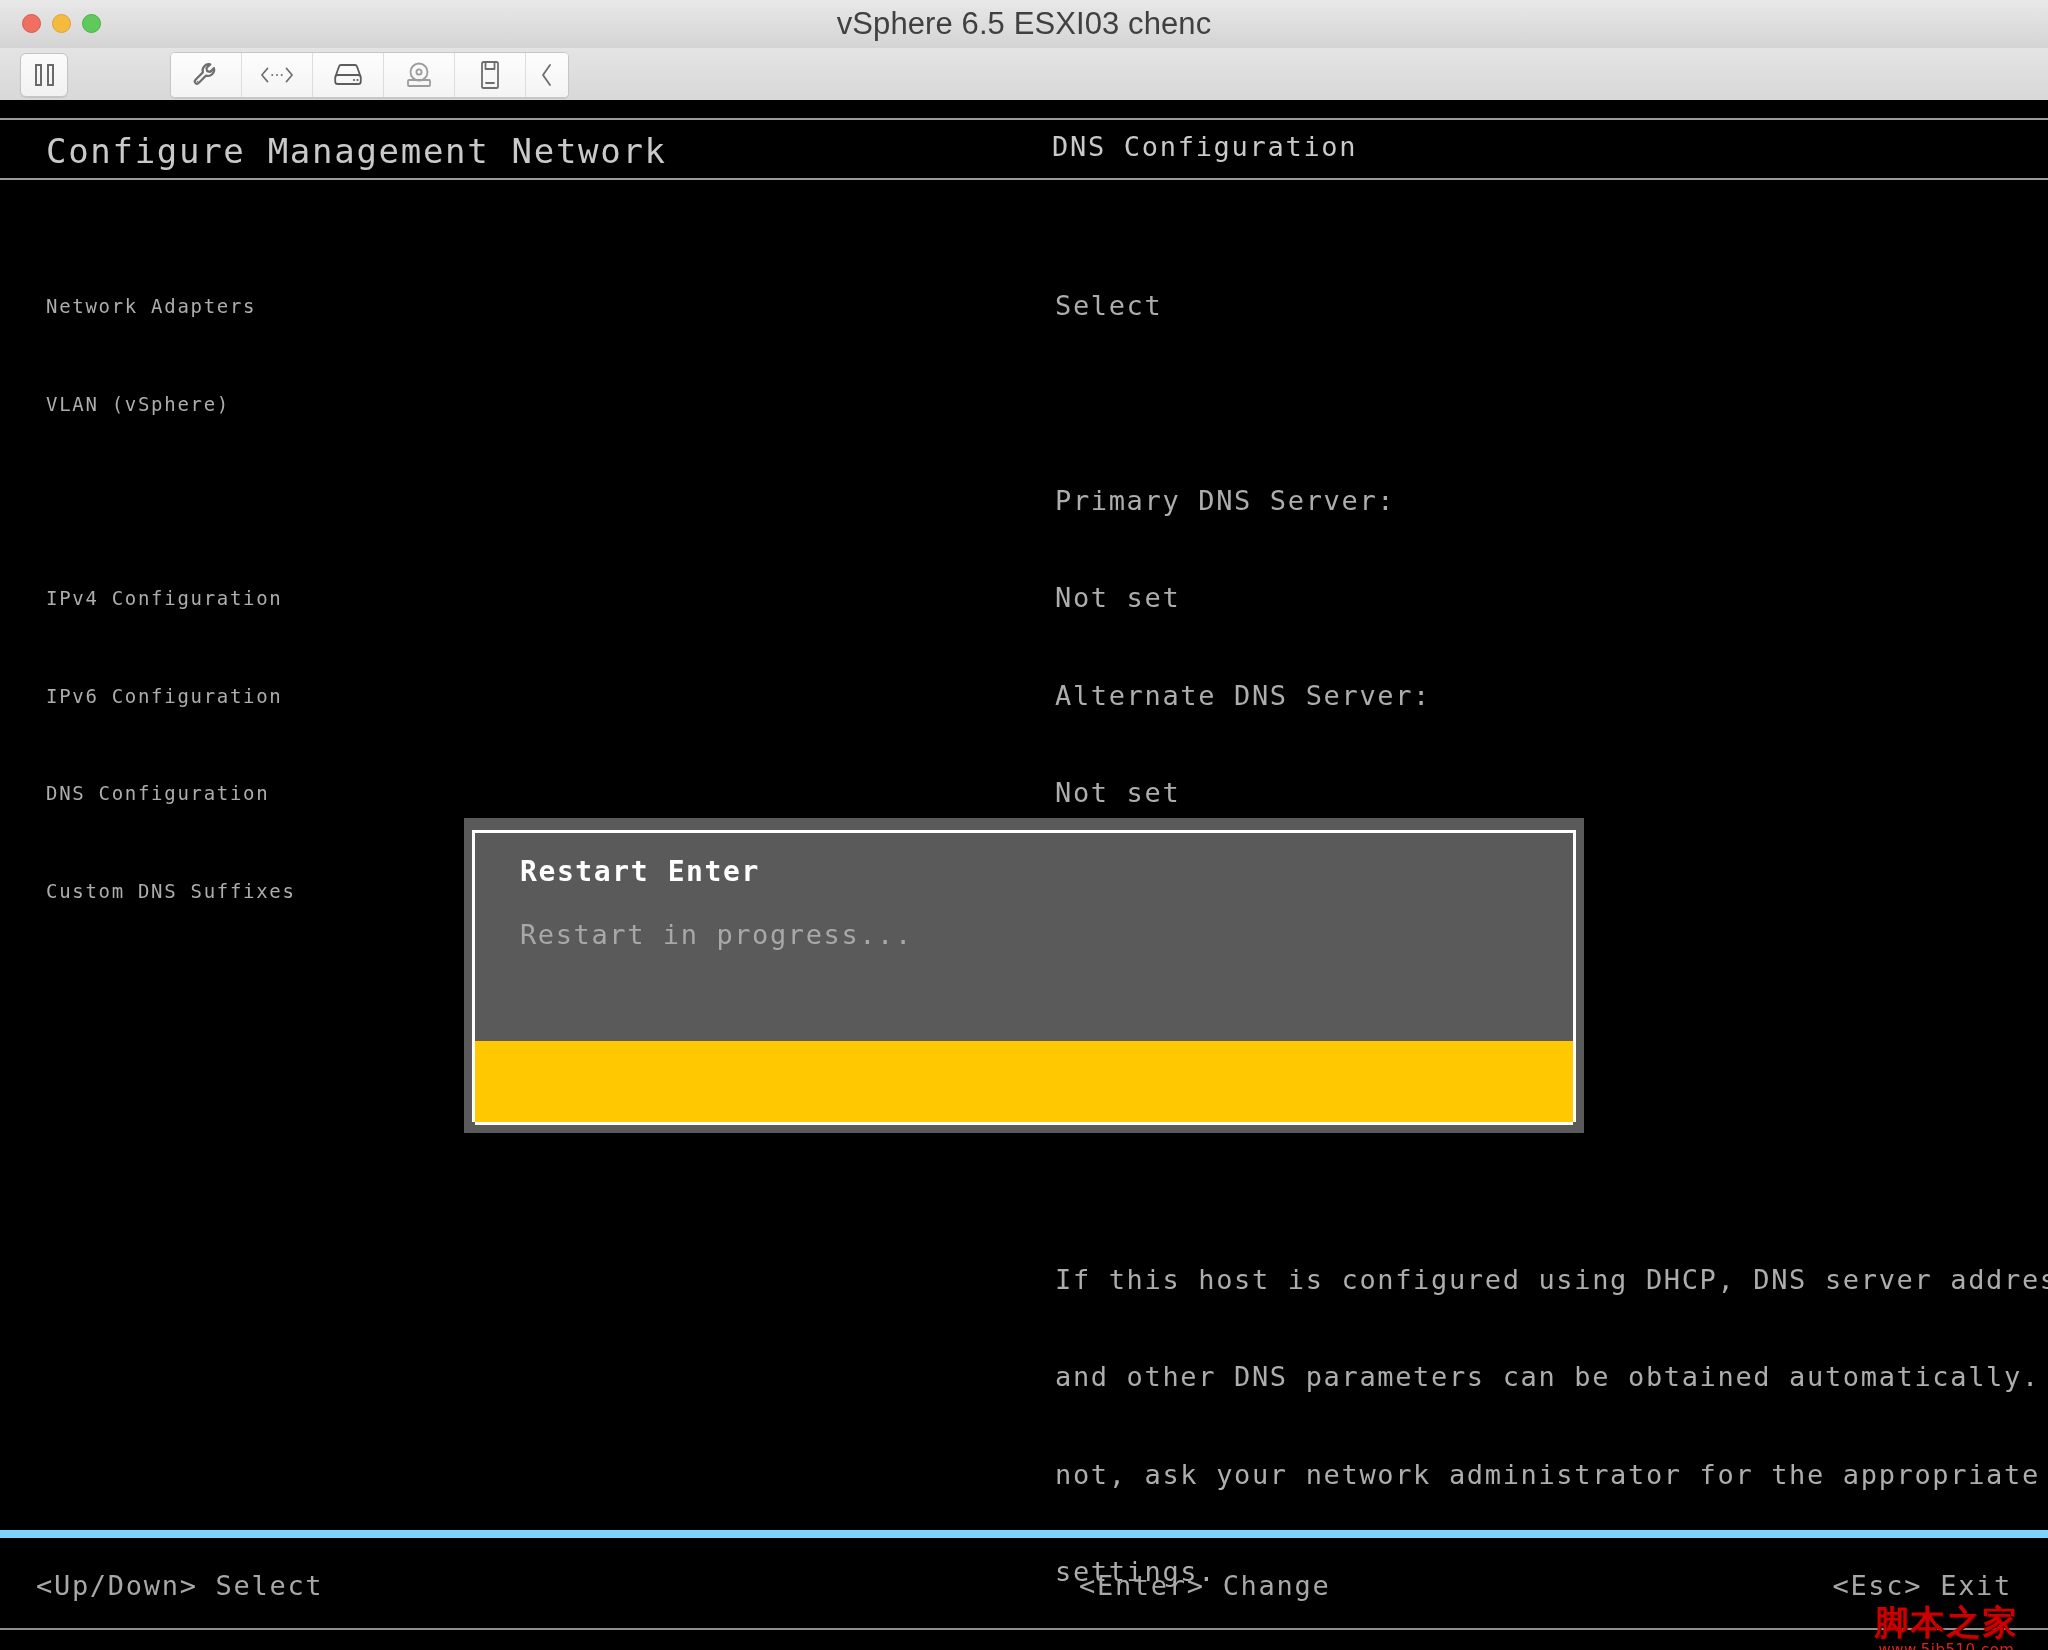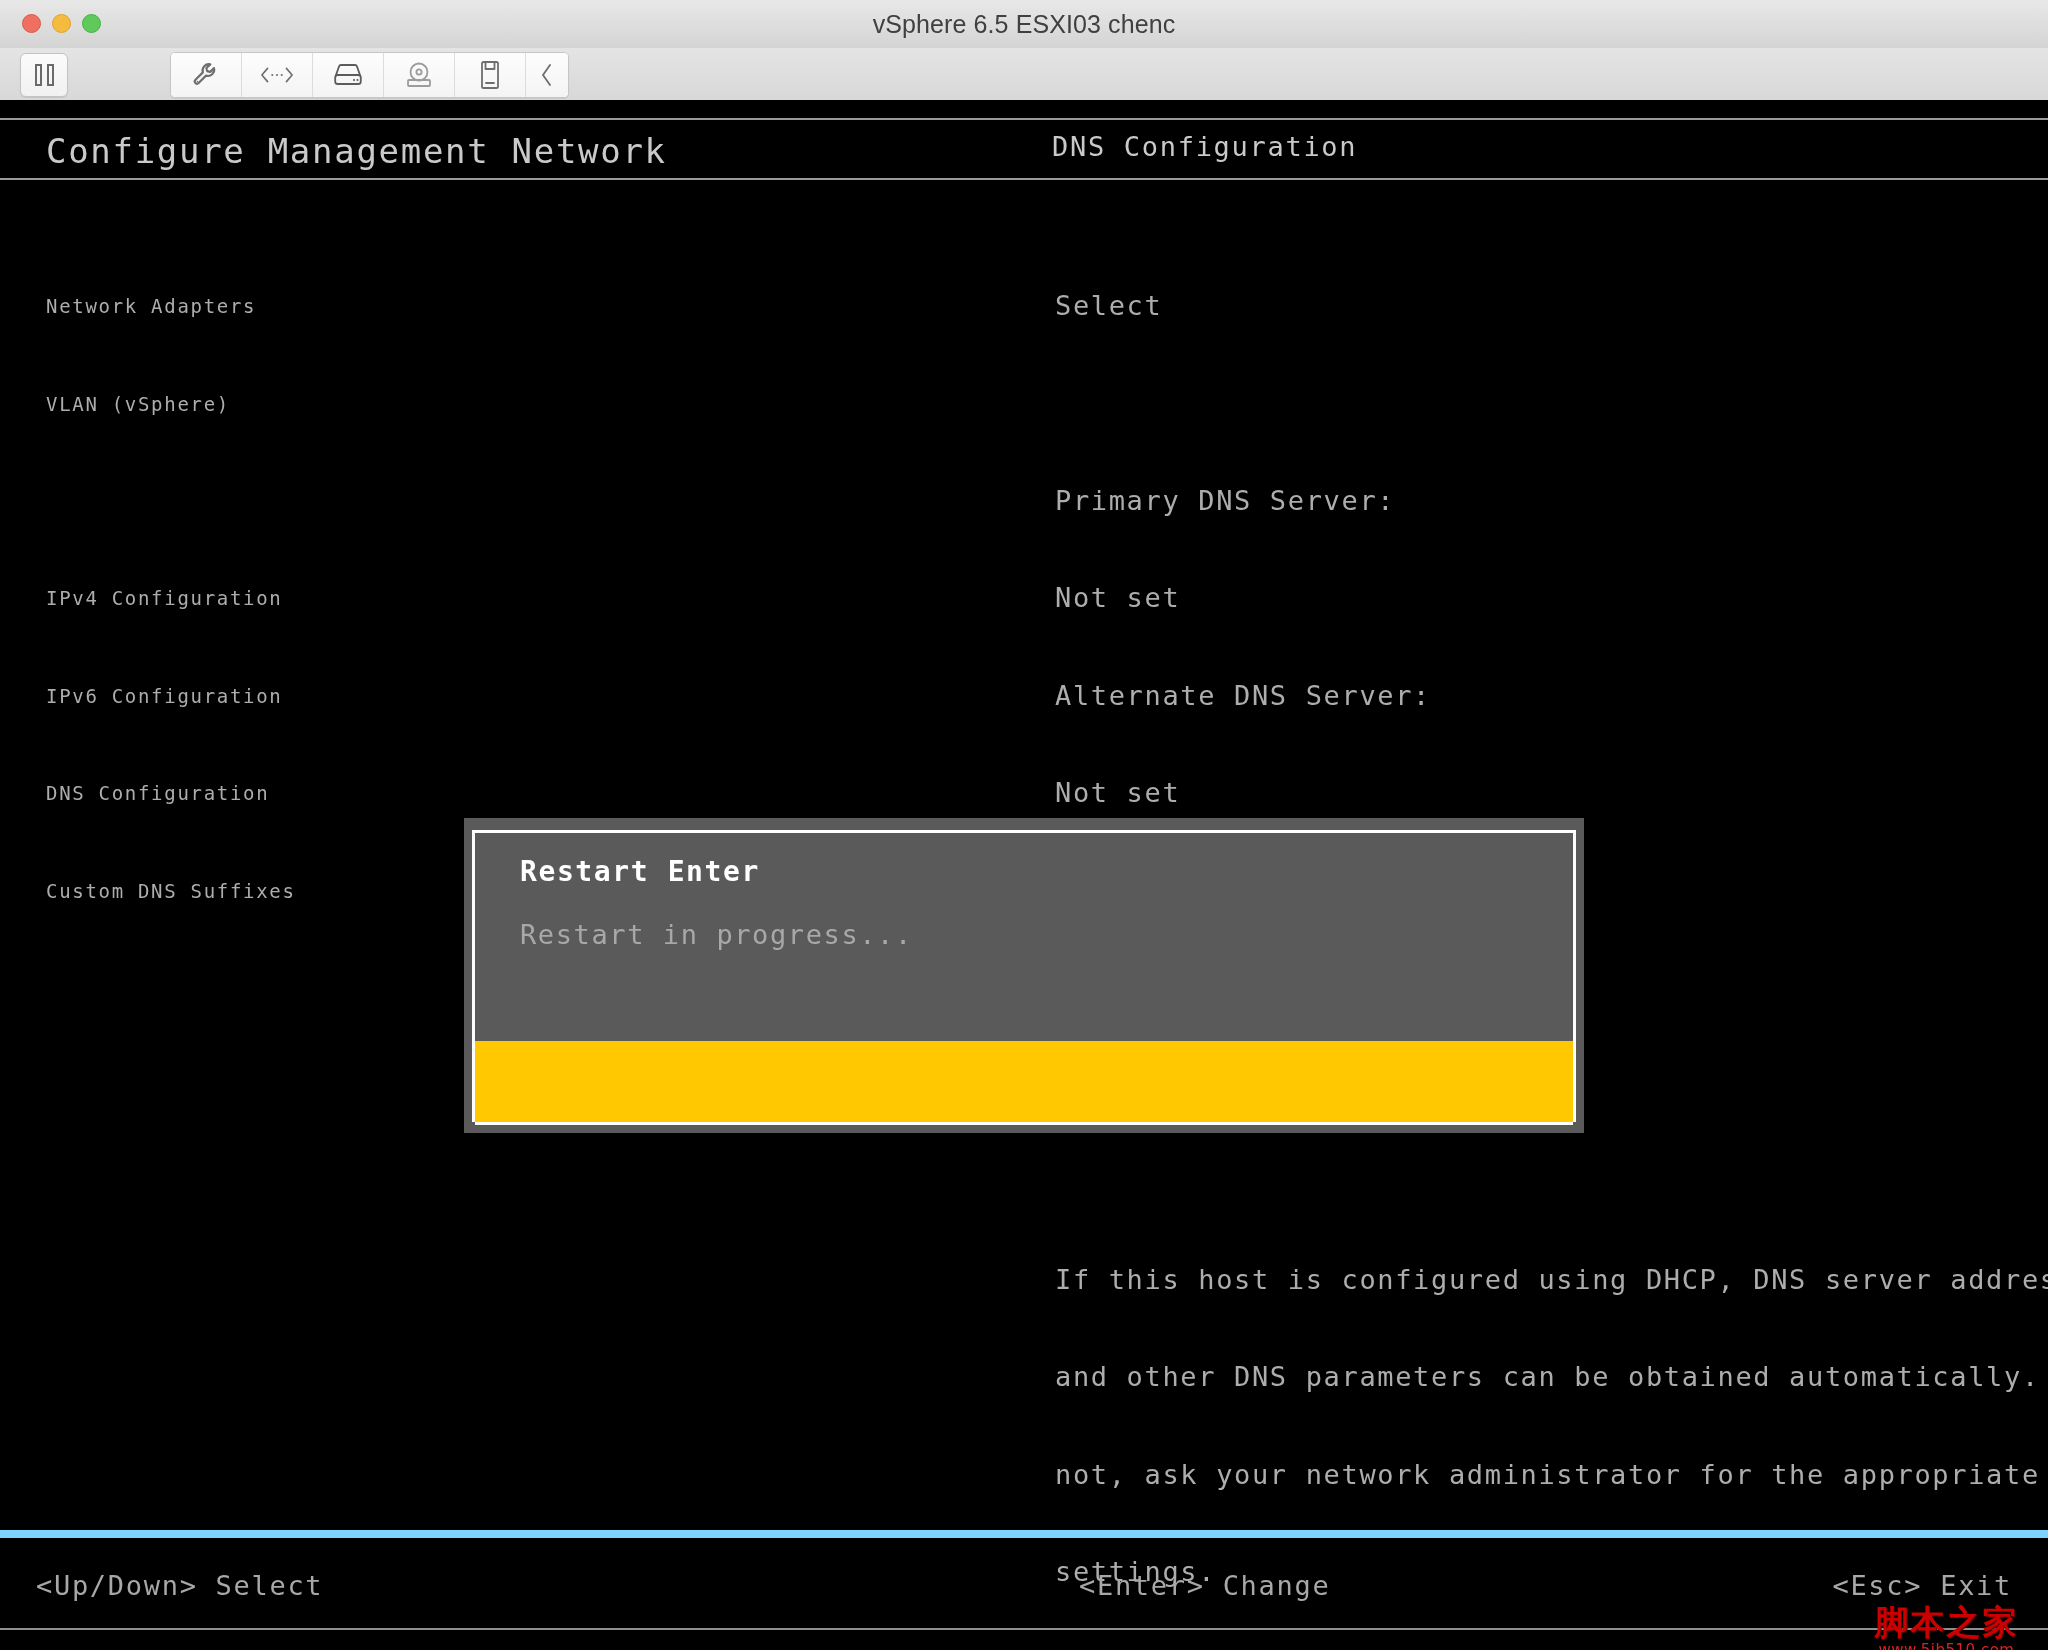--- a/index.html
+++ b/index.html
@@ -48,21 +48,21 @@
 
   .win-title {
     position: absolute;
     top: 0;
     left: 0;
     width: 2048px;
     height: 48px;
     line-height: 48px;
     text-align: center;
     font-family: "Liberation Sans", sans-serif;
-    font-size: 25px;
+    font-size: 31px;
     color: #404040;
     letter-spacing: 0.1px;
   }
 
   
   .toolbar {
     position: absolute;
     top: 48px; left: 0;
     width: 2048px;
     height: 52px;

